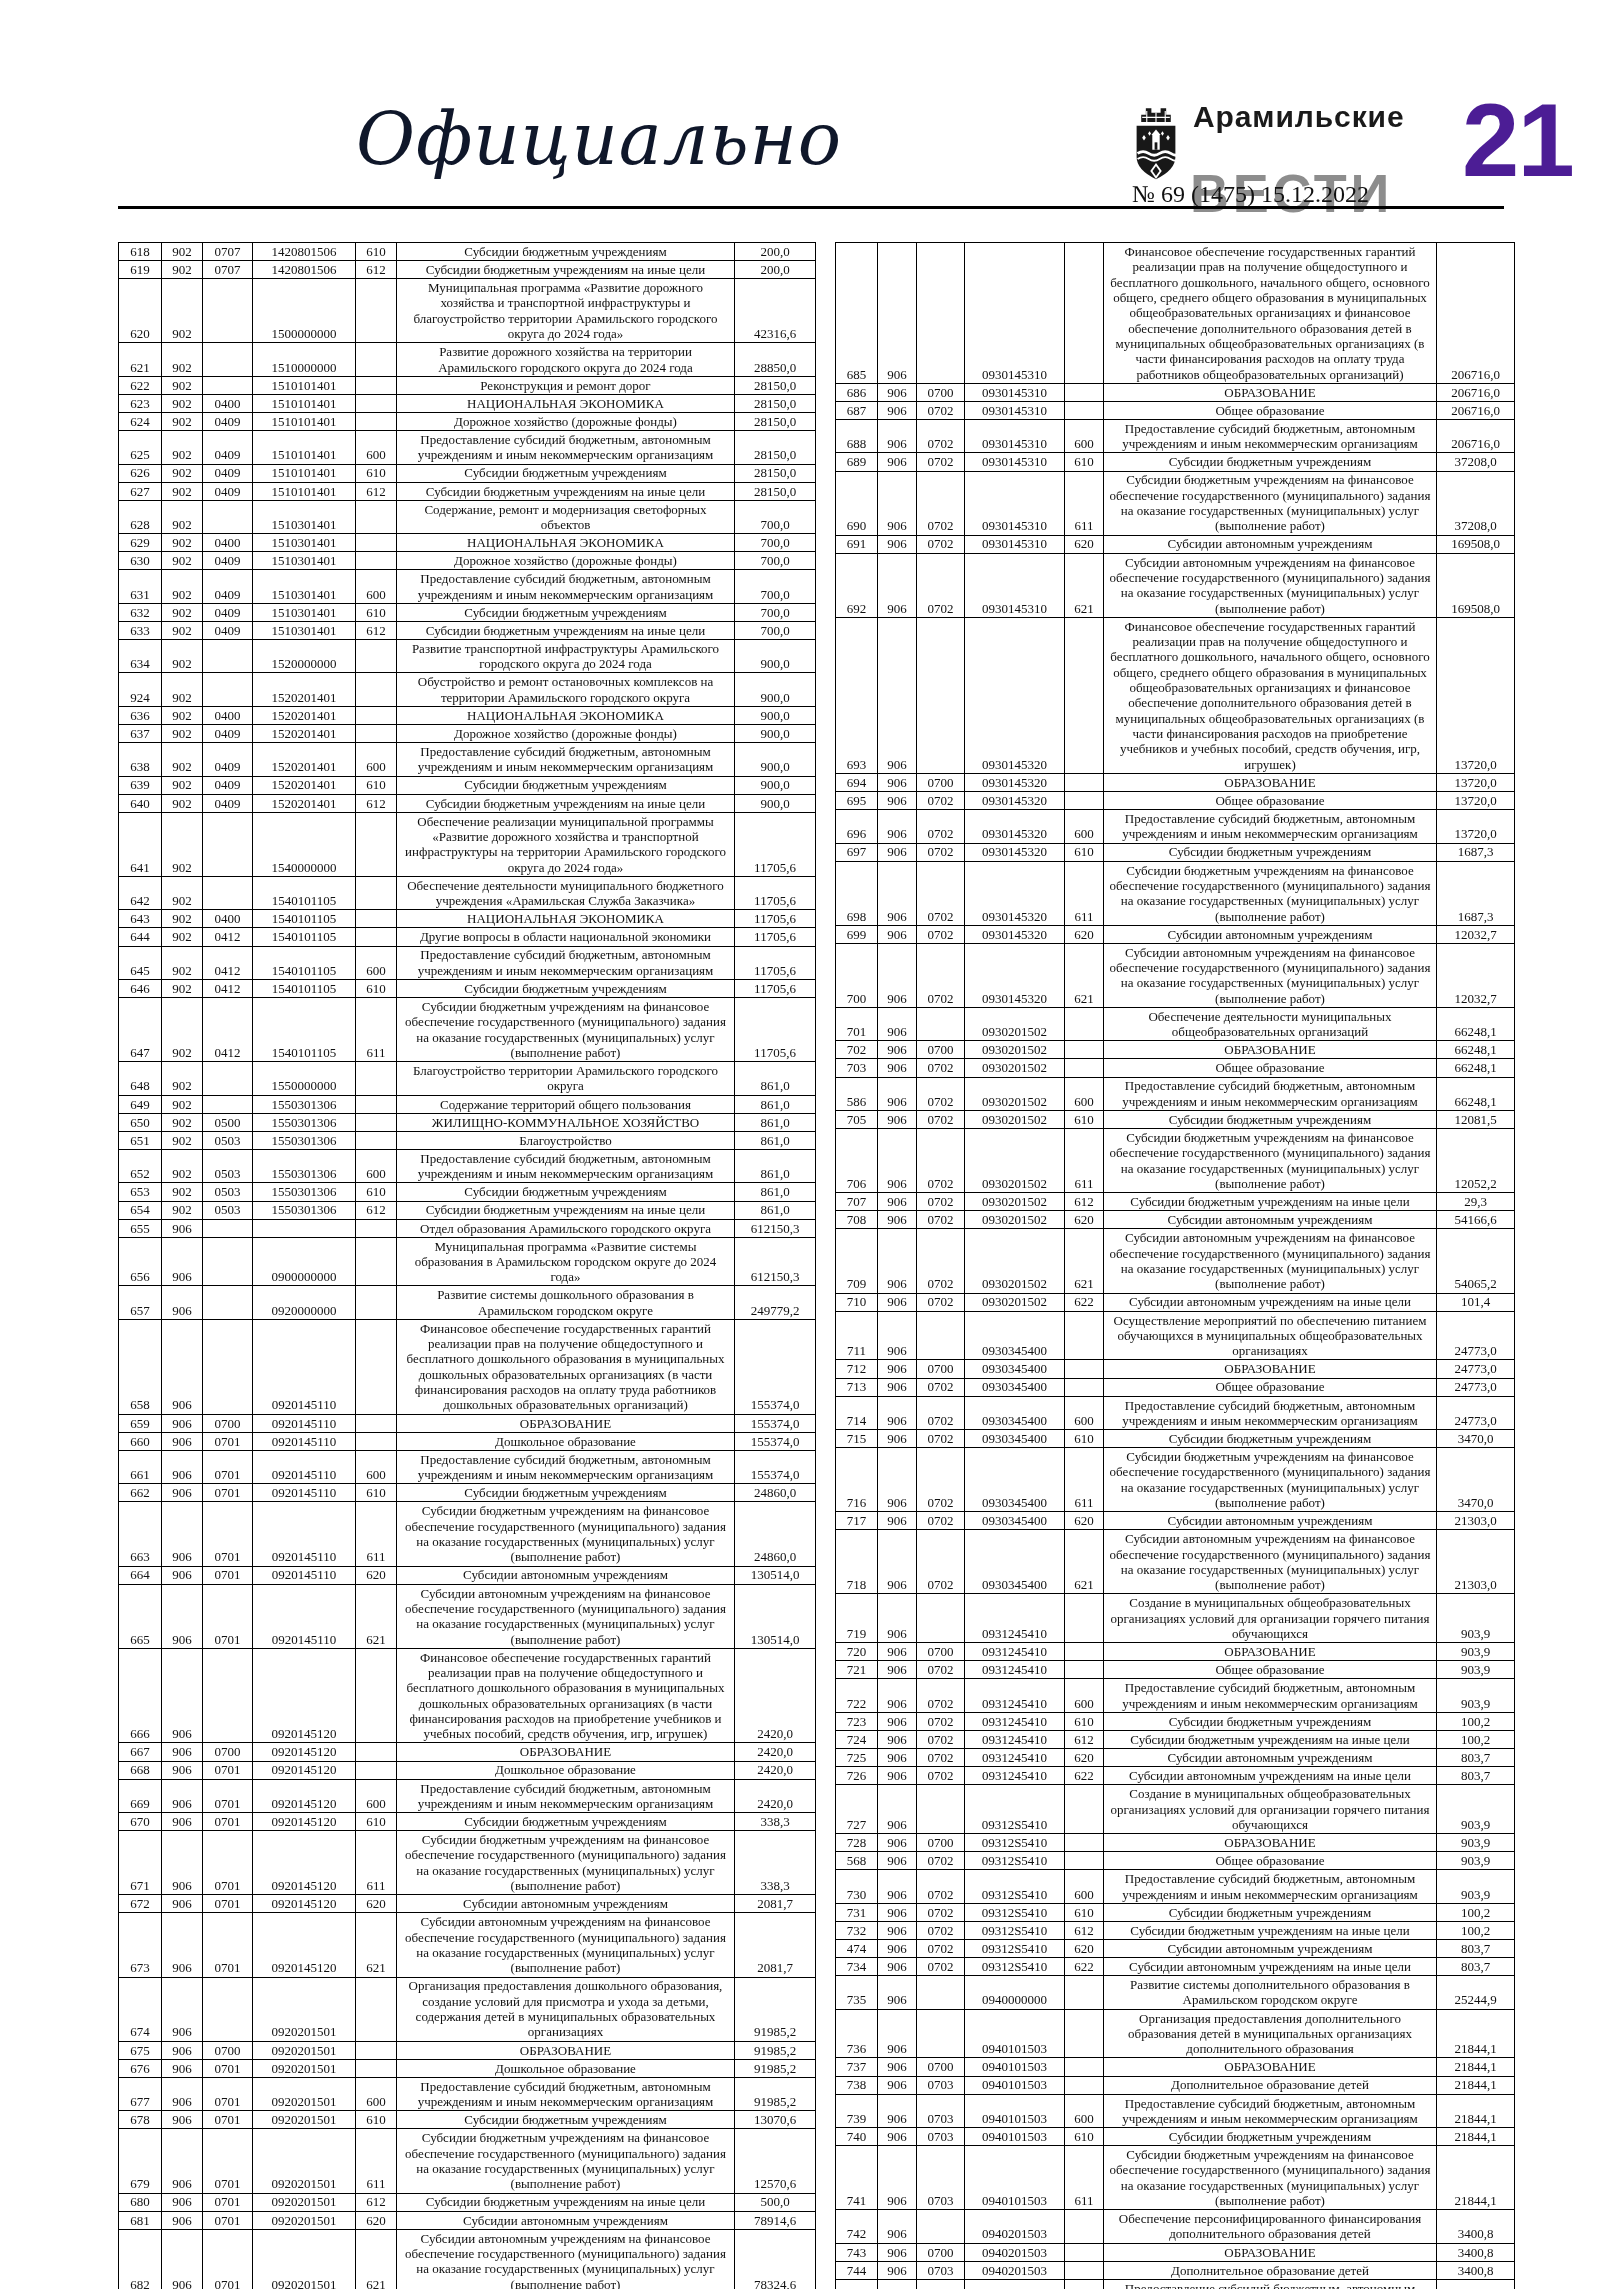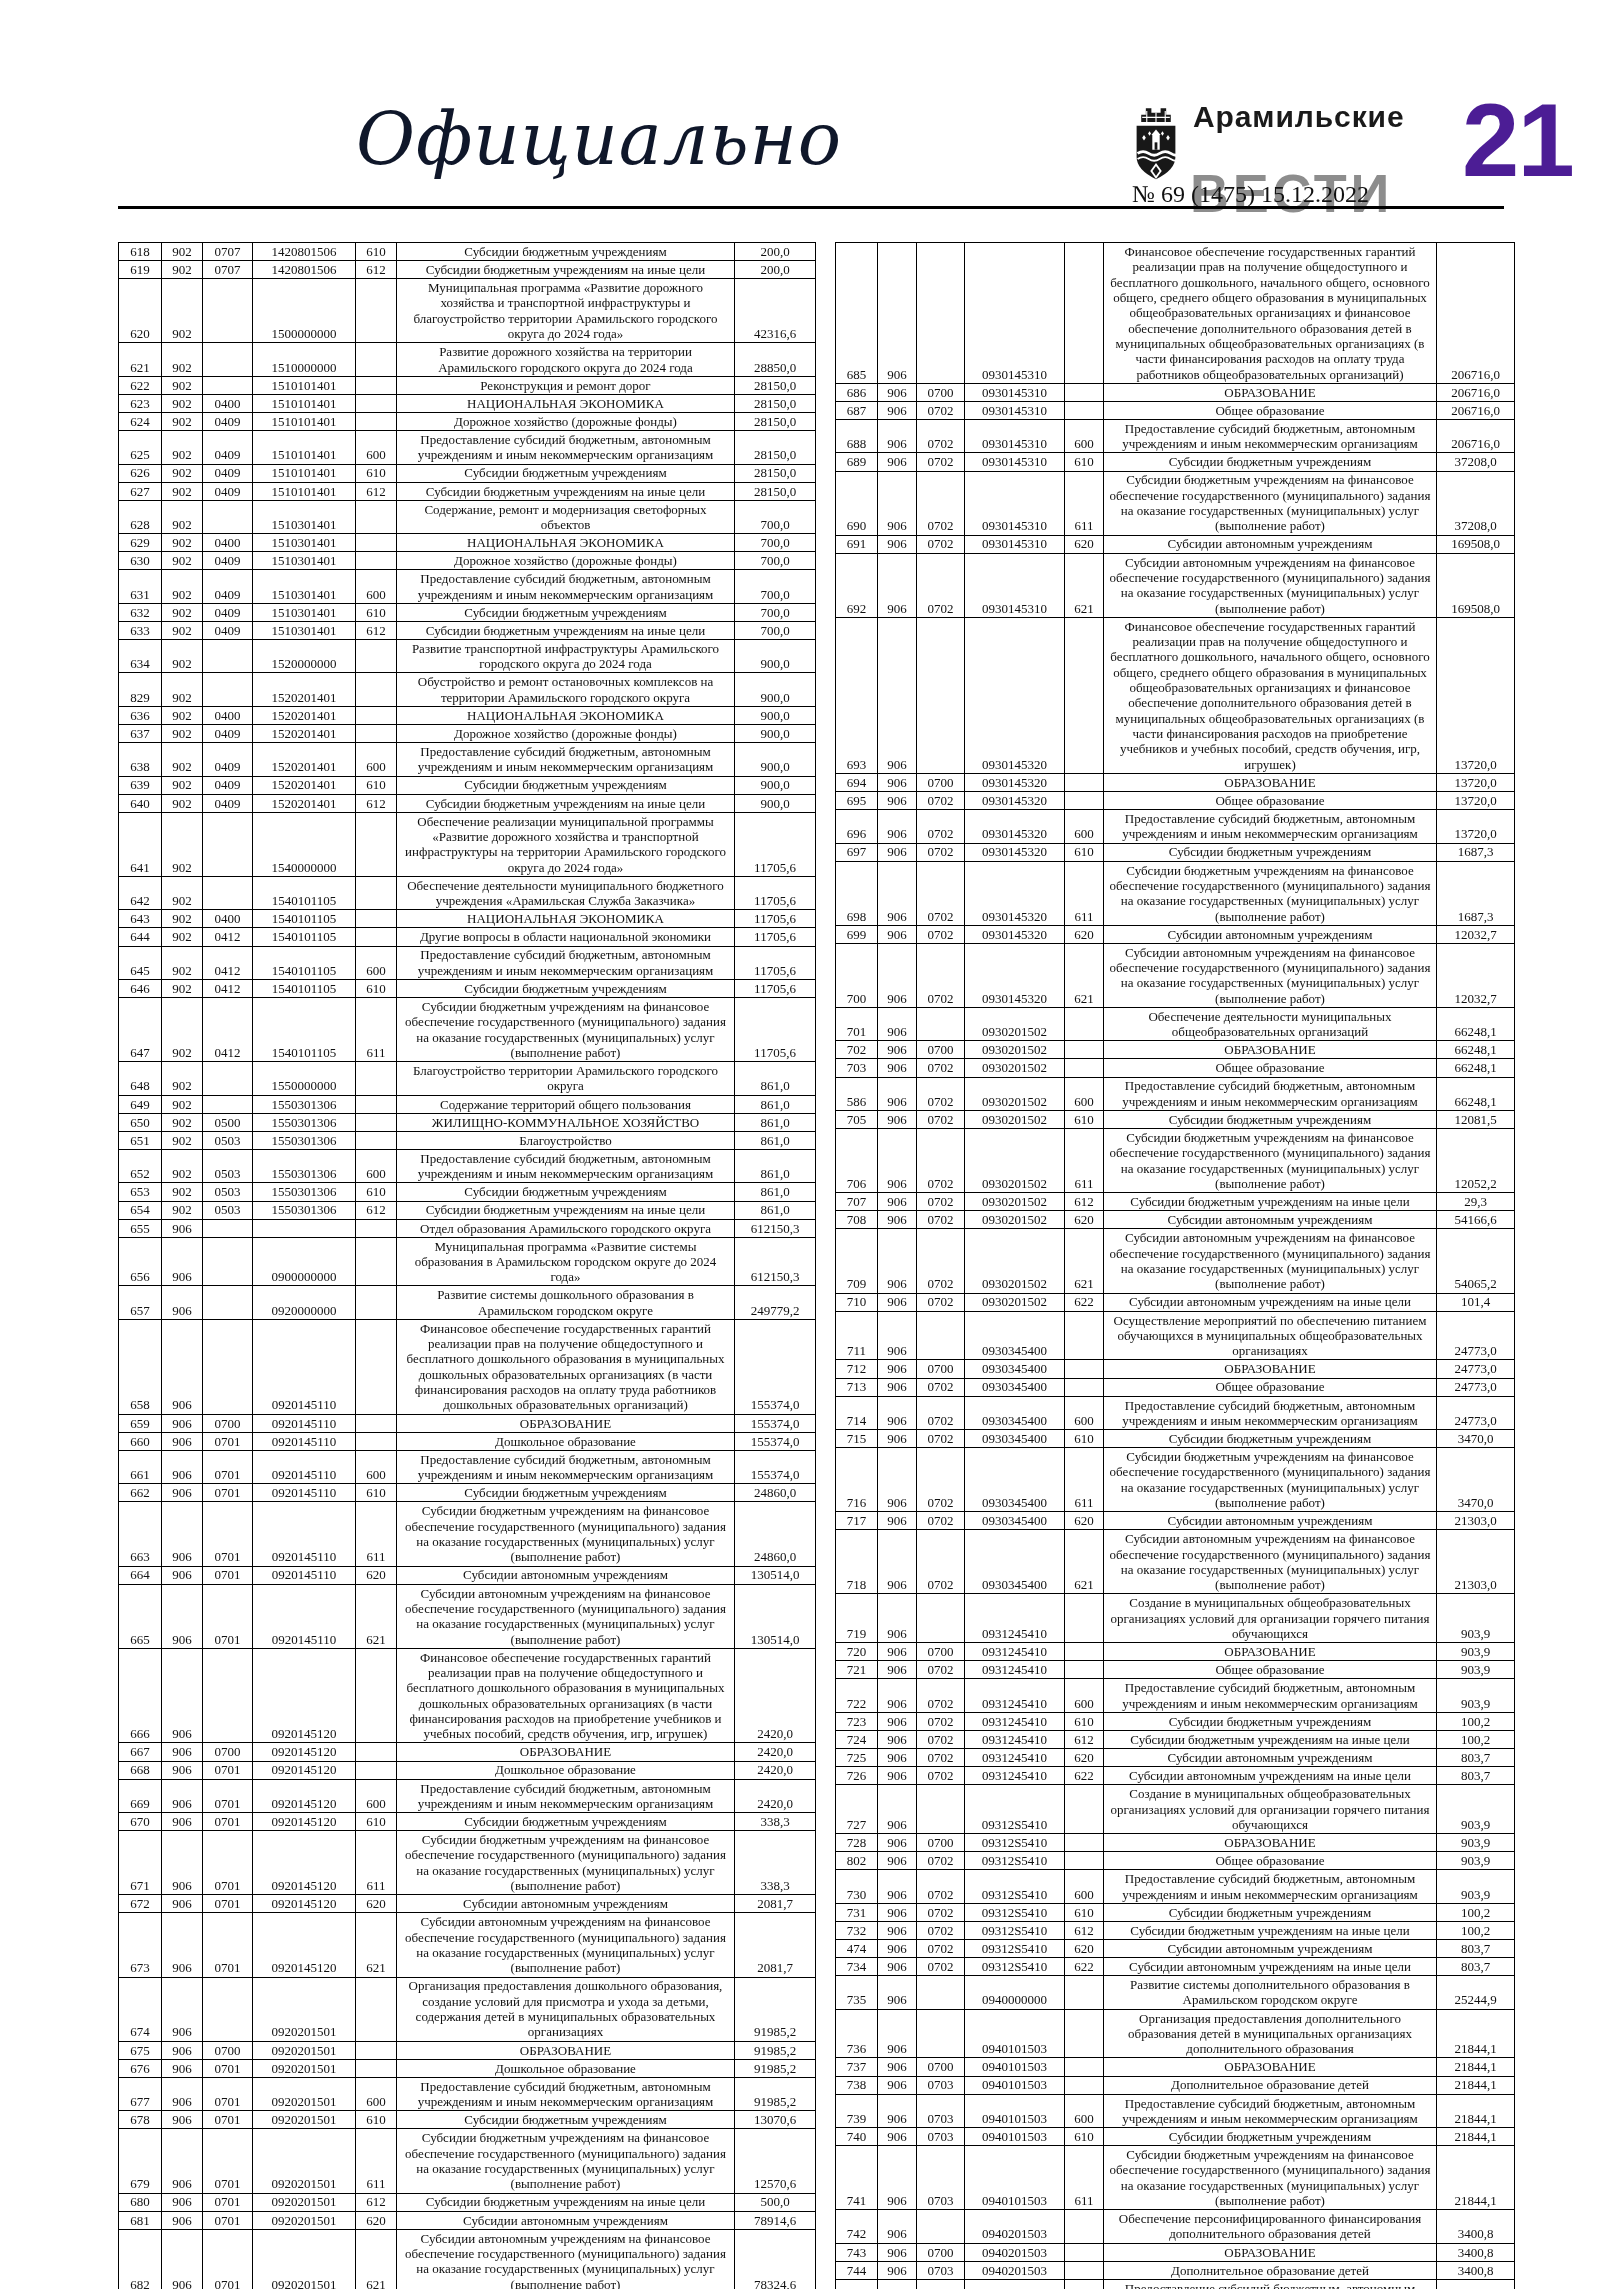--- a/index.html
+++ b/index.html
@@ -247,21 +247,21 @@
         <tr>
           <td>634</td>
           <td>902</td>
           <td></td>
           <td>1520000000</td>
           <td></td>
           <td class="desc">Развитие транспортной инфраструктуры Арамильского городского округа до 2024 года</td>
           <td class="amt">900,0</td>
         </tr>
         <tr>
-          <td>829</td>
+          <td>924</td>
           <td>902</td>
           <td></td>
           <td>1520201401</td>
           <td></td>
           <td class="desc">Обустройство и ремонт остановочных комплексов на территории Арамильского городского округа</td>
           <td class="amt">900,0</td>
         </tr>
         <tr>
           <td>636</td>
           <td>902</td>
@@ -1098,21 +1098,21 @@
         <tr>
           <td>728</td>
           <td>906</td>
           <td>0700</td>
           <td>09312S5410</td>
           <td></td>
           <td class="desc">ОБРАЗОВАНИЕ</td>
           <td class="amt">903,9</td>
         </tr>
         <tr>
-          <td>802</td>
+          <td>568</td>
           <td>906</td>
           <td>0702</td>
           <td>09312S5410</td>
           <td></td>
           <td class="desc">Общее образование</td>
           <td class="amt">903,9</td>
         </tr>
         <tr>
           <td>730</td>
           <td>906</td>

